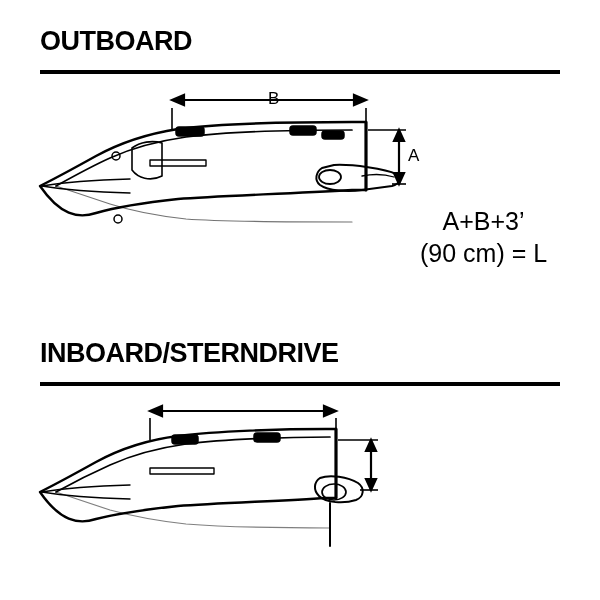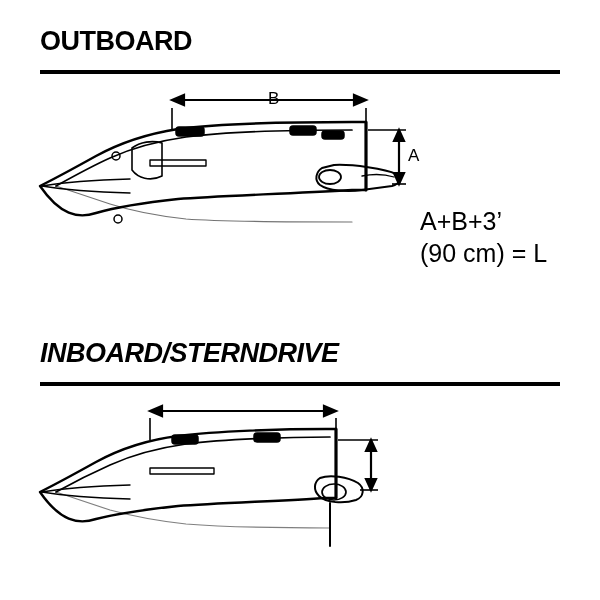--- a/index.html
+++ b/index.html
@@ -21,21 +21,21 @@
     top: 0;
     width: 590px;
     height: 600px;
   }
   .section {
     position: absolute;
     left: 0;
     width: 600px;
   }
   #section-outboard { top: 0; height: 300px; }
-  #section-inboard  { top: 300px; height: 300px; font-style: italic; }
+  #section-inboard  { top: 300px; height: 300px; }
 
   .section-title {
     position: absolute;
     left: 40px;
     font-size: 27px;
     font-weight: bold;
     letter-spacing: -0.5px;
     line-height: 1;
     white-space: nowrap;
   }
@@ -50,20 +50,21 @@
     background: #000000;
   }
   #rule-outboard { top: 70px; }
   #rule-inboard  { top: 382px; }
 
   .formula {
     position: absolute;
     font-size: 25px;
     line-height: 1.28;
     white-space: pre;
+    text-align: center;
   }
   #formula-outboard { left: 420px; top: 205px; }
   #formula-inboard  { left: 455px; top: 522px; }
 
   .drawing {
     position: absolute;
     left: 0;
     top: 0;
   }
 

